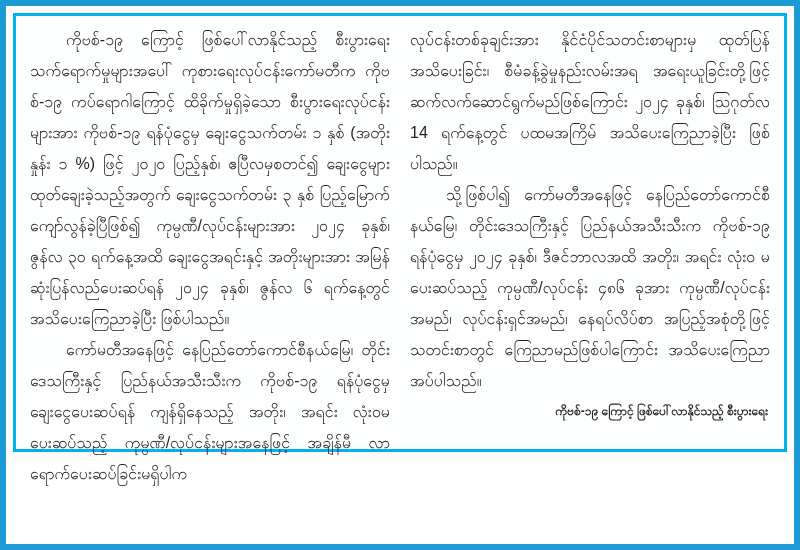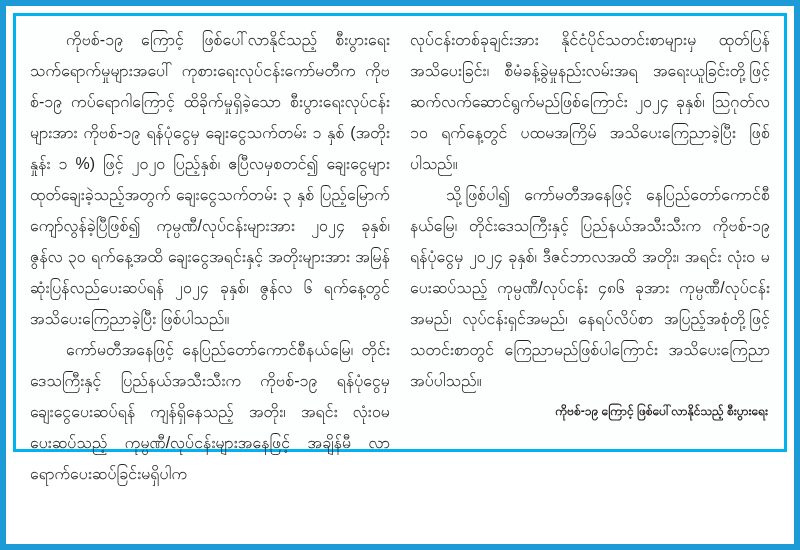--- a/index.html
+++ b/index.html
@@ -79,21 +79,21 @@
 
 
   <div class="body-box">
 
     <div class="col">
       <p class="indent">ကိုဗစ်-၁၉ ကြောင့် ဖြစ်ပေါ်လာနိုင်သည့် စီးပွားရေးသက်ရောက်မှုများအပေါ် ကုစားရေးလုပ်ငန်းကော်မတီက ကိုဗစ်-၁၉ ကပ်ရောဂါကြောင့် ထိခိုက်မှုရှိခဲ့သော စီးပွားရေးလုပ်ငန်းများအား ကိုဗစ်-၁၉ ရန်ပုံငွေမှ ချေးငွေသက်တမ်း ၁ နှစ် (အတိုးနှုန်း ၁ %) ဖြင့် ၂၀၂၀ ပြည့်နှစ်၊ ဧပြီလမှစတင်၍ ချေးငွေများ ထုတ်ချေးခဲ့သည့်အတွက် ချေးငွေသက်တမ်း ၃ နှစ် ပြည့်မြောက်ကျော်လွန်ခဲ့ပြီဖြစ်၍ ကုမ္ပဏီ/လုပ်ငန်းများအား ၂၀၂၄ ခုနှစ်၊ ဇွန်လ ၃၀ ရက်နေ့အထိ ချေးငွေအရင်းနှင့် အတိုးများအား အမြန်ဆုံးပြန်လည်ပေးဆပ်ရန် ၂၀၂၄ ခုနှစ်၊ ဇွန်လ ၆ ရက်နေ့တွင် အသိပေးကြေညာခဲ့ပြီး ဖြစ်ပါသည်။</p>
       <p class="indent">ကော်မတီအနေဖြင့် နေပြည်တော်ကောင်စီနယ်မြေ၊ တိုင်းဒေသကြီးနှင့် ပြည်နယ်အသီးသီးက ကိုဗစ်-၁၉ ရန်ပုံငွေမှ ချေးငွေပေးဆပ်ရန် ကျန်ရှိနေသည့် အတိုး၊ အရင်း လုံးဝမပေးဆပ်သည့် ကုမ္ပဏီ/လုပ်ငန်းများအနေဖြင့် အချိန်မီ လာရောက်ပေးဆပ်ခြင်းမရှိပါက</p>
     </div>
 
     <div class="col">
-      <p>လုပ်ငန်းတစ်ခုချင်းအား နိုင်ငံပိုင်သတင်းစာများမှ ထုတ်ပြန်အသိပေးခြင်း၊ စီမံခန့်ခွဲမှုနည်းလမ်းအရ အရေးယူခြင်းတို့ဖြင့် ဆက်လက်ဆောင်ရွက်မည်ဖြစ်ကြောင်း ၂၀၂၄ ခုနှစ်၊ သြဂုတ်လ ၁၀ ရက်နေ့တွင် ပထမအကြိမ် အသိပေးကြေညာခဲ့ပြီး ဖြစ်ပါသည်။</p>
+      <p>လုပ်ငန်းတစ်ခုချင်းအား နိုင်ငံပိုင်သတင်းစာများမှ ထုတ်ပြန်အသိပေးခြင်း၊ စီမံခန့်ခွဲမှုနည်းလမ်းအရ အရေးယူခြင်းတို့ဖြင့် ဆက်လက်ဆောင်ရွက်မည်ဖြစ်ကြောင်း ၂၀၂၄ ခုနှစ်၊ သြဂုတ်လ 14 ရက်နေ့တွင် ပထမအကြိမ် အသိပေးကြေညာခဲ့ပြီး ဖြစ်ပါသည်။</p>
       <p class="indent">သို့ဖြစ်ပါ၍ ကော်မတီအနေဖြင့် နေပြည်တော်ကောင်စီနယ်မြေ၊ တိုင်းဒေသကြီးနှင့် ပြည်နယ်အသီးသီးက ကိုဗစ်-၁၉ ရန်ပုံငွေမှ ၂၀၂၄ ခုနှစ်၊ ဒီဇင်ဘာလအထိ အတိုး၊ အရင်း လုံးဝ မပေးဆပ်သည့် ကုမ္ပဏီ/လုပ်ငန်း ၄၈၆ ခုအား ကုမ္ပဏီ/လုပ်ငန်းအမည်၊ လုပ်ငန်းရှင်အမည်၊ နေရပ်လိပ်စာ အပြည့်အစုံတို့ဖြင့် သတင်းစာတွင် ကြေညာမည်ဖြစ်ပါကြောင်း အသိပေးကြေညာအပ်ပါသည်။</p>
 
       <div class="signature">
         <div>ကိုဗစ်-၁၉ ကြောင့် ဖြစ်ပေါ်လာနိုင်သည့် စီးပွားရေး</div>
       </div>
     </div>
 
   </div>
 </div>
 

